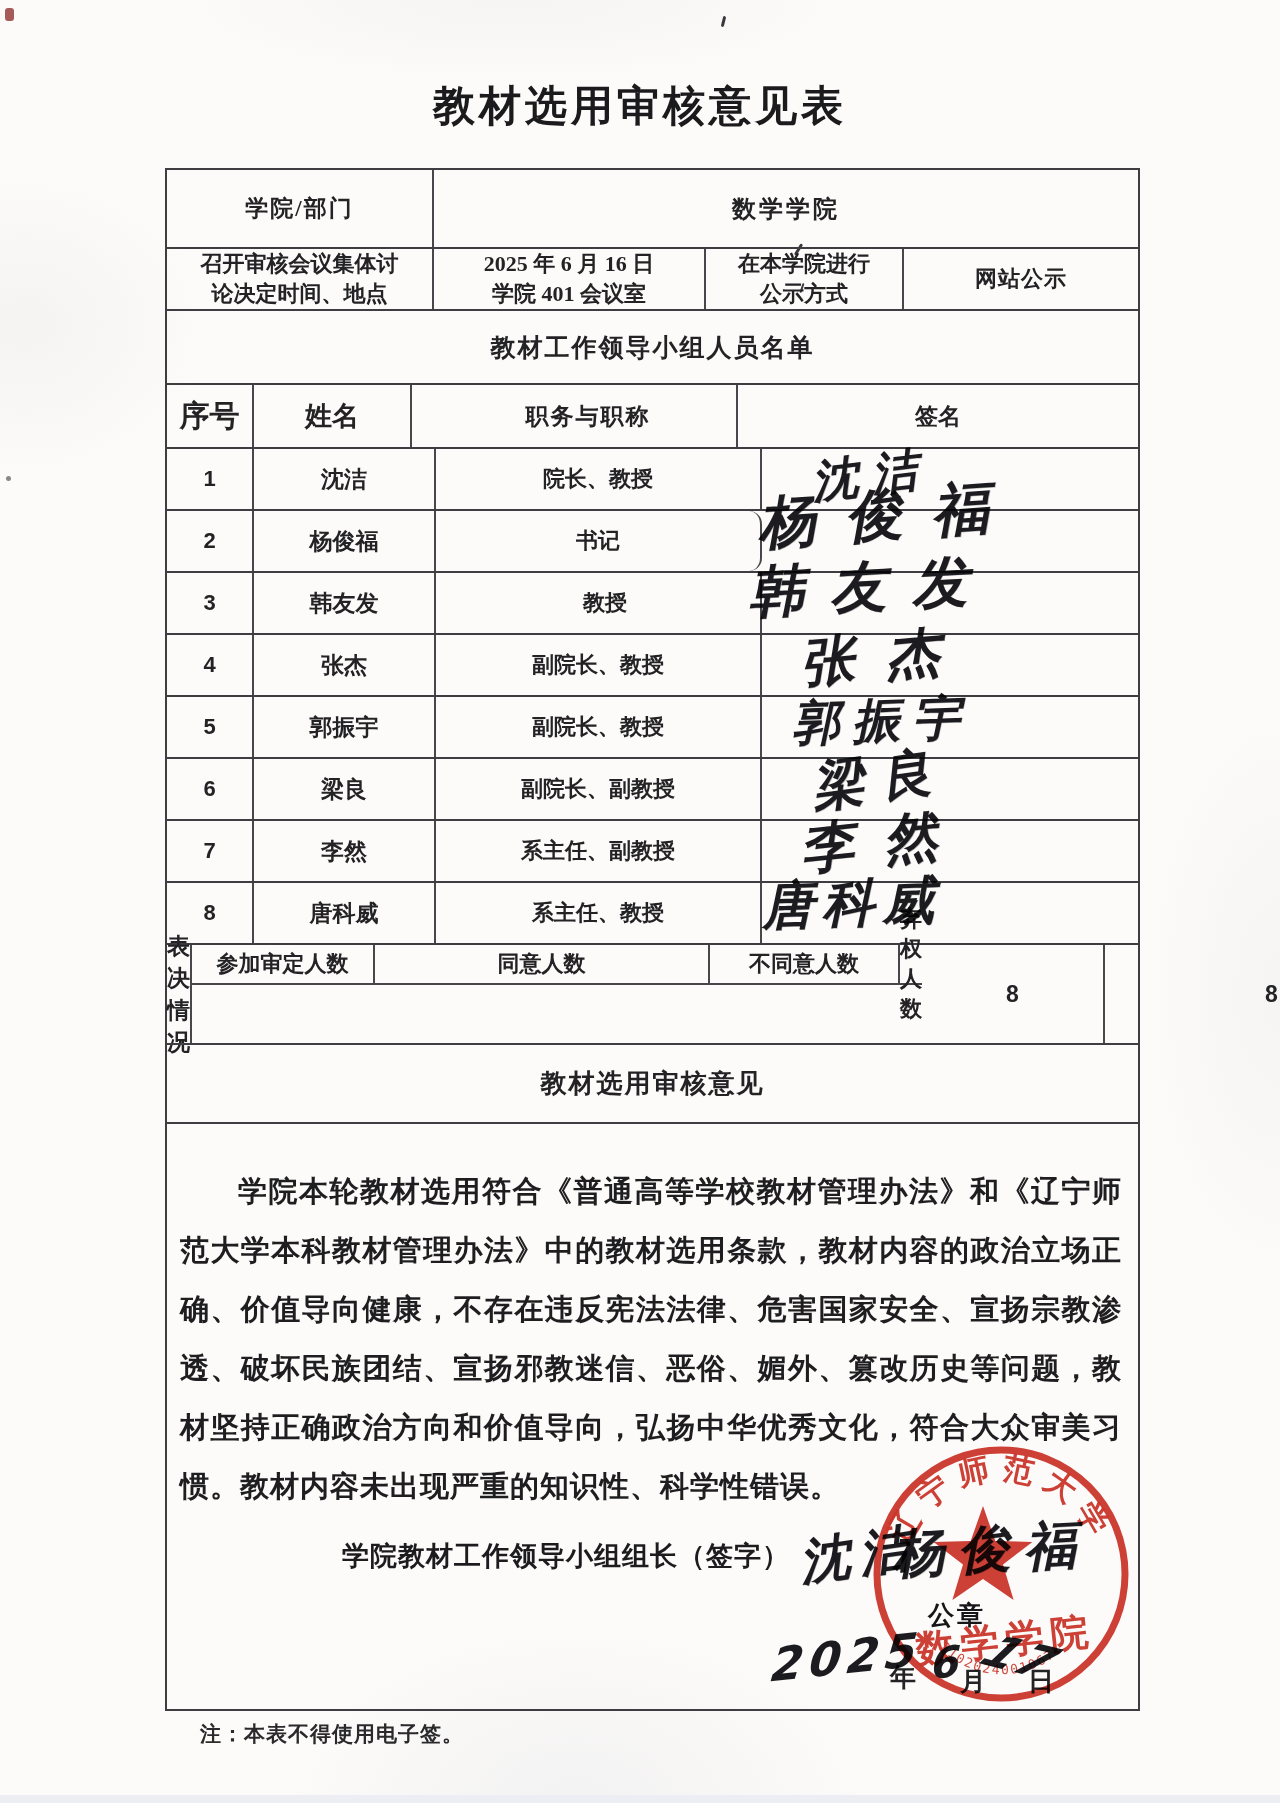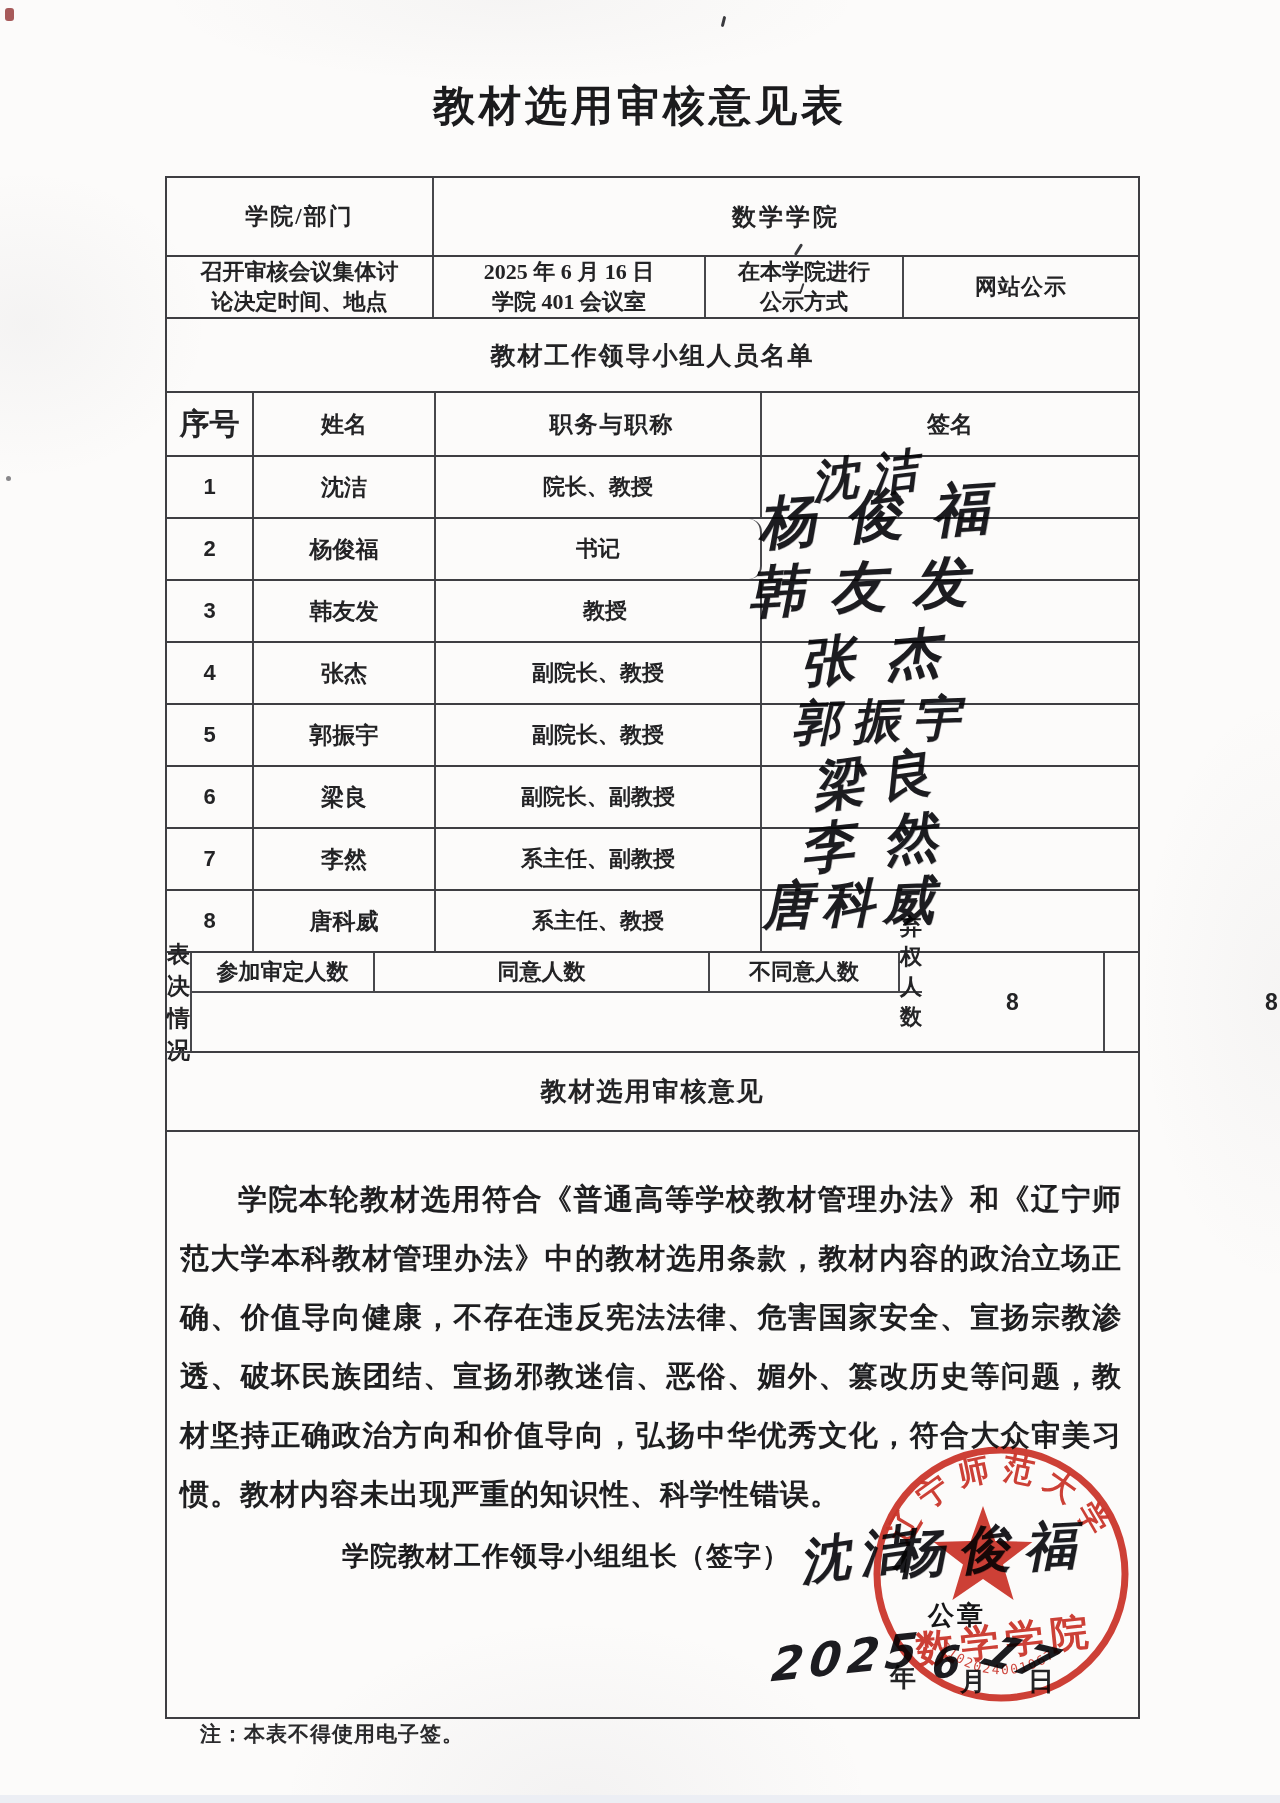--- a/index.html
+++ b/index.html
@@ -15,21 +15,21 @@
   }
   .serif{font-family:"Liberation Serif", serif;}
   .hei{font-family:"Liberation Sans", sans-serif;font-weight:700;}
   .title{
     position:absolute;left:0;top:78px;width:1280px;text-align:center;
     font-family:"Liberation Sans", sans-serif;font-weight:700;
     font-size:42px;letter-spacing:4px;color:#1b1b1d;
   }
   
   .tbl{position:absolute;left:165px;top:168px;width:975px;height:1543px;
-       border:2px solid #3e3e42;box-sizing:border-box;margin-top:8px;}
+       border:2px solid #3e3e42;box-sizing:border-box;}
   .band{position:absolute;left:0;width:100%;display:flex;box-sizing:border-box;
         border-top:2px solid #3e3e42;}
   .band.first{border-top:none;}
   .c{box-sizing:border-box;border-right:2px solid #47474b;display:flex;
      flex-direction:column;align-items:center;justify-content:center;text-align:center;}
   .c.last{border-right:none;}
   .ln{display:block;line-height:30px;}
   
   .sig{position:absolute;font-family:"DejaVu Sans", sans-serif;font-style:italic;
        font-weight:600;color:#1c1c20;white-space:nowrap;transform-origin:left center;
@@ -85,21 +85,21 @@
       </div>
       <div class="c last serif" style="flex:1;font-size:22px;font-weight:600;letter-spacing:1px;">网站公示</div>
     </div>
 
     <div class="band" style="top:139px;height:74px;">
       <div class="c last hei" style="flex:1;font-size:25px;letter-spacing:2px;">教材工作领导小组人员名单</div>
     </div>
 
     <div class="band" style="top:213px;height:64px;">
       <div class="c serif" style="width:87px;font-size:30px;font-weight:600;">序号</div>
-      <div class="c serif" style="width:182px;font-size:23px;font-weight:600;">姓名</div>
+      <div class="c serif" style="width:158px;font-size:27px;font-weight:600;">姓名</div>
       <div class="c serif" style="width:326px;font-size:23px;font-weight:600;letter-spacing:2px;padding-left:28px;">职务与职称</div>
       <div class="c last serif" style="flex:1;font-size:23px;font-weight:600;">签名</div>
     </div>
 
     <div class="band" style="top:277px;height:62px;">
       <div class="c hei" style="width:87px;font-size:22px;">1</div>
       <div class="c serif" style="width:182px;font-size:23px;font-weight:700;">沈洁</div>
       <div class="c serif" style="width:326px;font-size:22px;font-weight:600;">院长、教授</div>
       <div class="c last" style="flex:1;"></div>
     </div>

